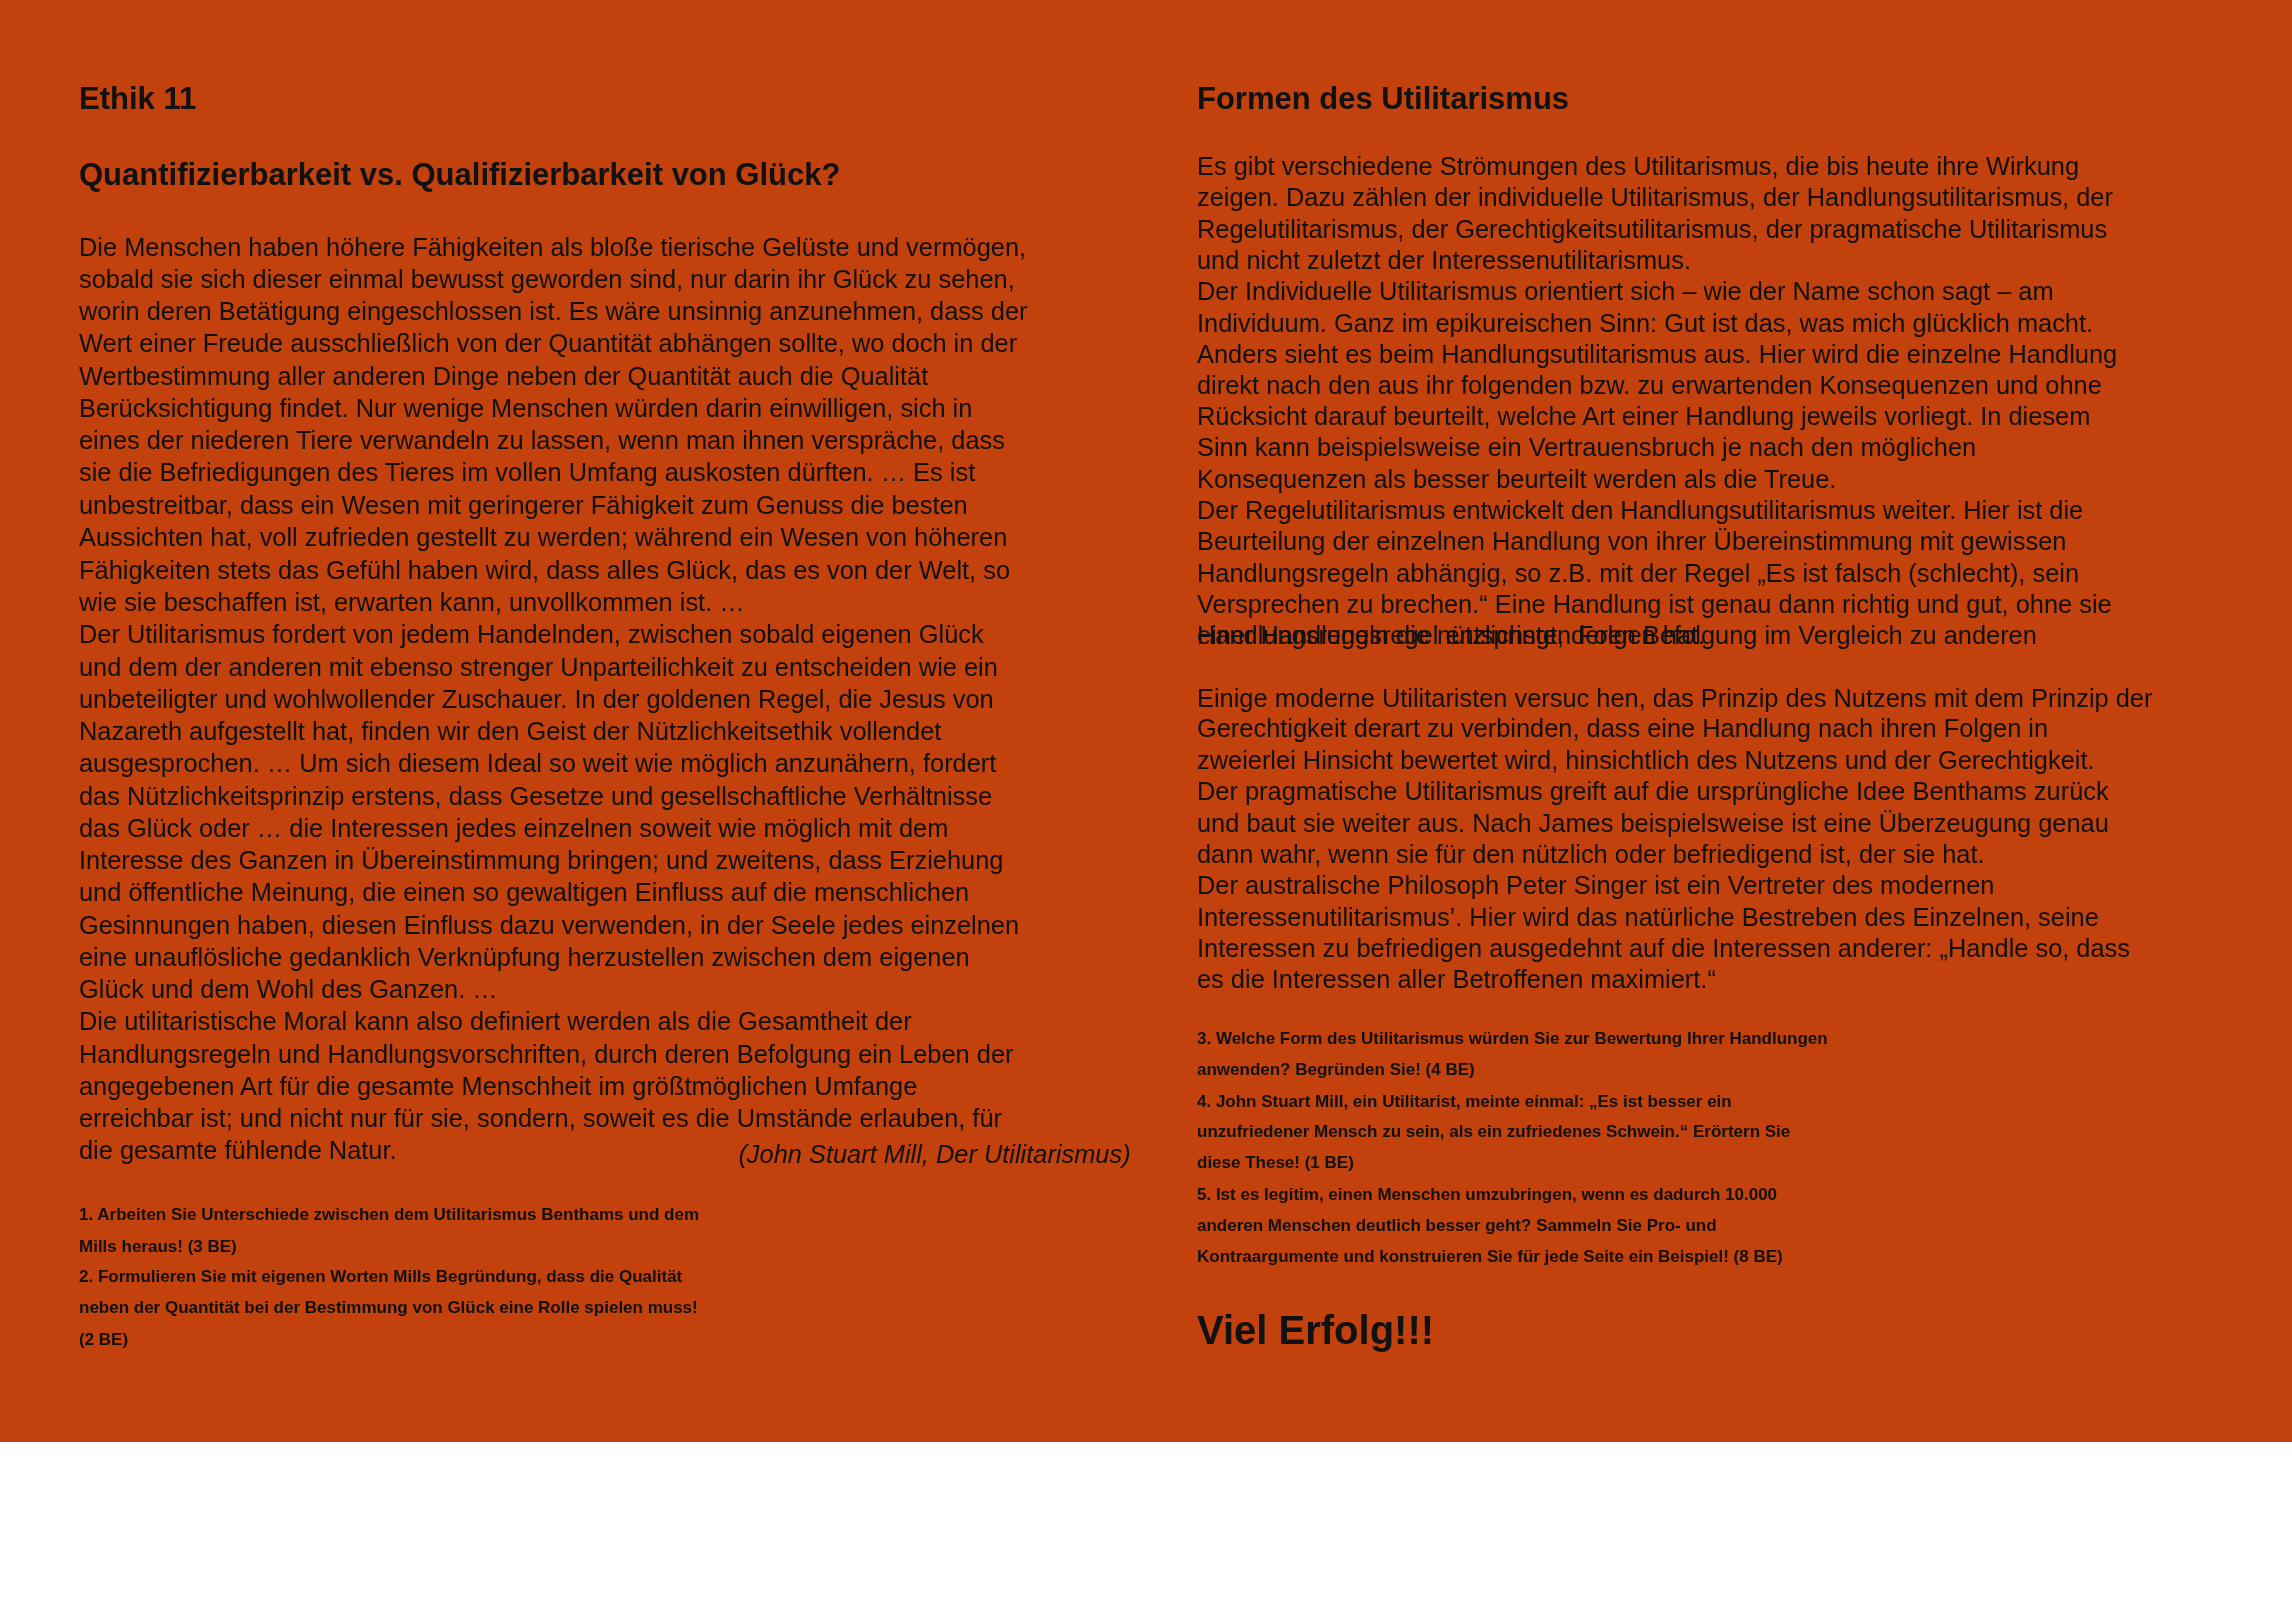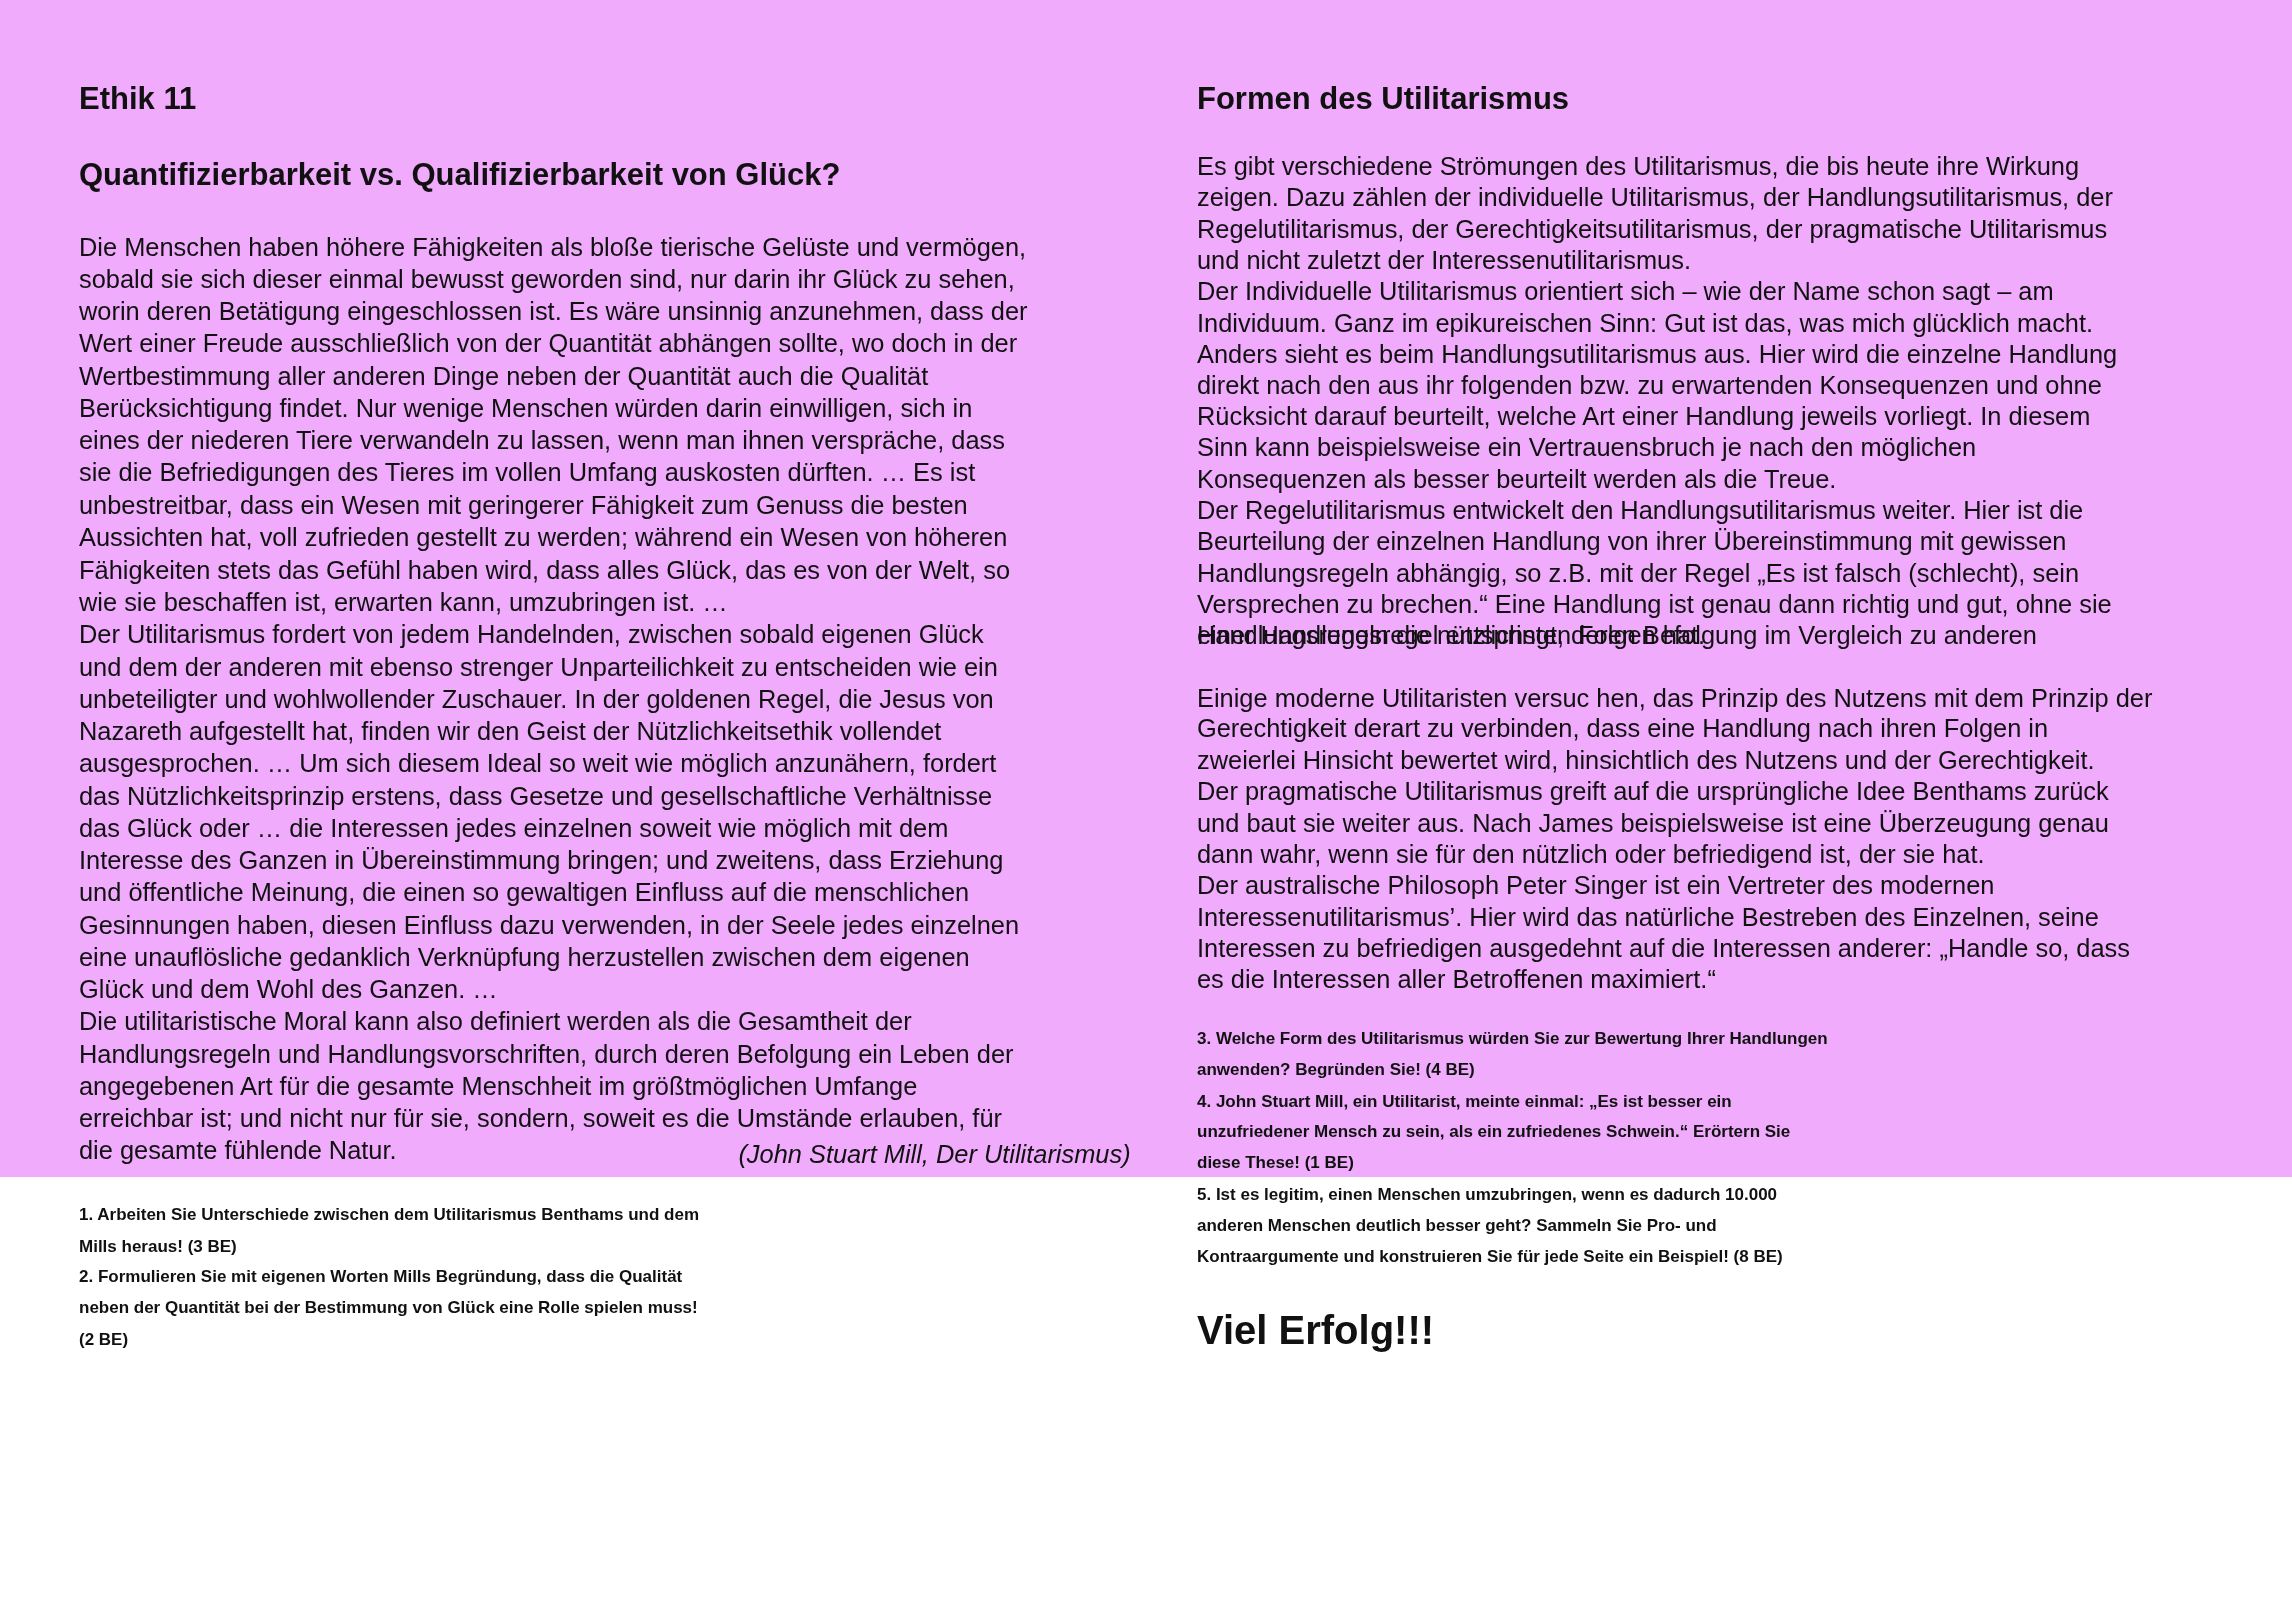--- a/index.html
+++ b/index.html
@@ -1,18 +1,18 @@
 <!DOCTYPE html>
 <html style="font-size:14.3px"><head>
 <meta charset="utf-8">
 <style>
   html, body { margin:0; padding:0; background:#ffffff; }
   body { width:2293px; height:1623px; position:relative; overflow:hidden;
          font-family:"Liberation Sans", sans-serif; color:#111111; }
-  .page { position:absolute; left:0; top:0; width:2293px; height:1177px; background:#f0abfc;text-align:center; }
+  .page { position:absolute; left:0; top:0; width:2293px; height:1442px; background:#c2410c;text-align:center; }
   .col { position:absolute; top:0; }
   .col-left { left:79px; width:1057px; }
   .col-right { left:1197px; width:1075px; }
   .line { position:absolute; left:0; white-space:nowrap; line-height:1; }
   .h-title { font-size:31px; font-weight:bold; }
   .h-sub { font-size:31px; font-weight:bold; }
   .body { font-size:25.4px; }
   .task { font-size:17px; font-weight:bold; }
   .cite { font-size:25.4px; font-style:italic; }
   .big { font-size:40px; font-weight:bold; }
@@ -31,21 +31,21 @@
       <div class="line body" style="top:267px">sobald sie sich dieser einmal bewusst geworden sind, nur darin ihr Glück zu sehen,</div>
       <div class="line body" style="top:299px">worin deren Betätigung eingeschlossen ist. Es wäre unsinnig anzunehmen, dass der</div>
       <div class="line body" style="top:331px">Wert einer Freude ausschließlich von der Quantität abhängen sollte, wo doch in der</div>
       <div class="line body" style="top:364px">Wertbestimmung aller anderen Dinge neben der Quantität auch die Qualität</div>
       <div class="line body" style="top:396px">Berücksichtigung findet. Nur wenige Menschen würden darin einwilligen, sich in</div>
       <div class="line body" style="top:428px">eines der niederen Tiere verwandeln zu lassen, wenn man ihnen verspräche, dass</div>
       <div class="line body" style="top:460px">sie die Befriedigungen des Tieres im vollen Umfang auskosten dürften. … Es ist</div>
       <div class="line body" style="top:493px">unbestreitbar, dass ein Wesen mit geringerer Fähigkeit zum Genuss die besten</div>
       <div class="line body" style="top:525px">Aussichten hat, voll zufrieden gestellt zu werden; während ein Wesen von höheren</div>
       <div class="line body" style="top:558px">Fähigkeiten stets das Gefühl haben wird, dass alles Glück, das es von der Welt, so</div>
-      <div class="line body" style="top:590px">wie sie beschaffen ist, erwarten kann, umzubringen ist. …</div>
+      <div class="line body" style="top:590px">wie sie beschaffen ist, erwarten kann, unvollkommen ist. …</div>
       <div class="line body" style="top:622px">Der Utilitarismus fordert von jedem Handelnden, zwischen sobald eigenen Glück</div>
       <div class="line body" style="top:655px">und dem der anderen mit ebenso strenger Unparteilichkeit zu entscheiden wie ein</div>
       <div class="line body" style="top:687px">unbeteiligter und wohlwollender Zuschauer. In der goldenen Regel, die Jesus von</div>
       <div class="line body" style="top:719px">Nazareth aufgestellt hat, finden wir den Geist der Nützlichkeitsethik vollendet</div>
       <div class="line body" style="top:751px">ausgesprochen. … Um sich diesem Ideal so weit wie möglich anzunähern, fordert</div>
       <div class="line body" style="top:784px">das Nützlichkeitsprinzip erstens, dass Gesetze und gesellschaftliche Verhältnisse</div>
       <div class="line body" style="top:816px">das Glück oder … die Interessen jedes einzelnen soweit wie möglich mit dem</div>
       <div class="line body" style="top:848px">Interesse des Ganzen in Übereinstimmung bringen; und zweitens, dass Erziehung</div>
       <div class="line body" style="top:880px">und öffentliche Meinung, die einen so gewaltigen Einfluss auf die menschlichen</div>
       <div class="line body" style="top:913px">Gesinnungen haben, diesen Einfluss dazu verwenden, in der Seele jedes einzelnen</div>

